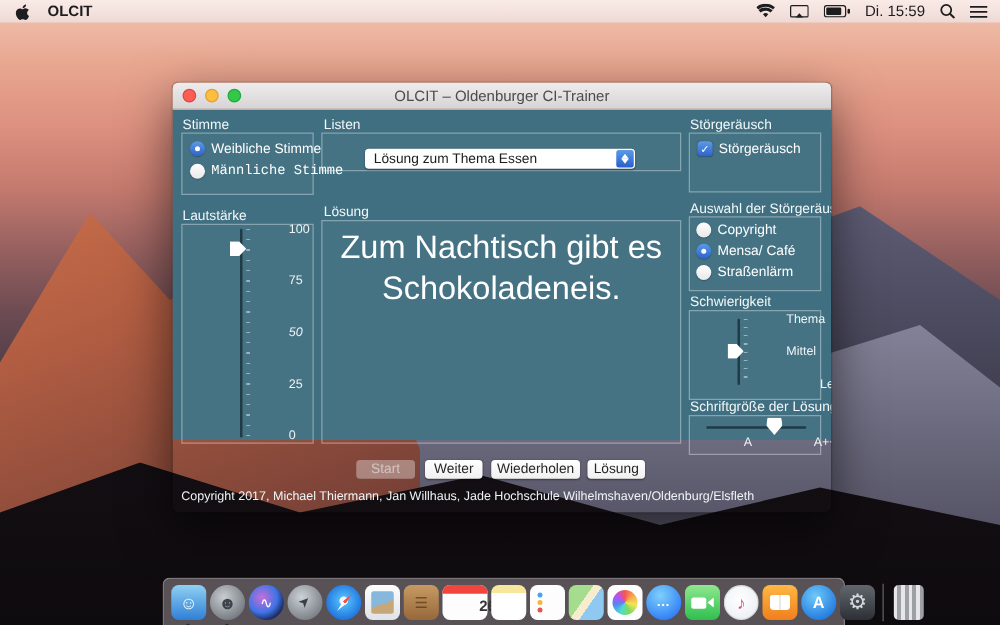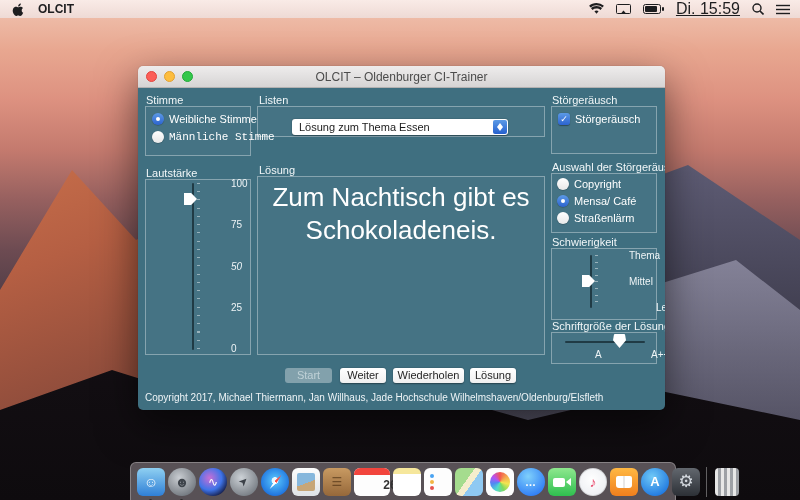--- a/index.html
+++ b/index.html
@@ -20,34 +20,34 @@
   
   .menubar { position:absolute; top:0; left:0; right:0; height:18px;
     background:linear-gradient(180deg,rgba(250,238,235,0.92),rgba(238,222,219,0.88));
     display:flex; align-items:center; font-size:12px; color:#1d1d1f; z-index:50; }
   .mb-left { display:flex; align-items:center; gap:14px; padding-left:12px; }
   .mb-apple { width:12px; height:13px; position:relative; }
   .mb-apple svg { display:block; }
   .mb-appname { font-weight:bold; font-size:12px; }
   .mb-right { margin-left:auto; display:flex; align-items:center; gap:12px; padding-right:10px; }
   .mb-right svg { display:block; }
-  .mb-clock { font-size:16px;text-decoration:underline; }
+  .mb-clock { font-size:12px; }
 
   
   .window { position:absolute; left:138px; top:66px; width:527px; height:344px; border-radius:5px;
     box-shadow:0 14px 40px rgba(0,0,0,0.55), 0 0 1px rgba(0,0,0,0.4); overflow:hidden; z-index:20; }
   .titlebar { height:22px; background:linear-gradient(180deg,#eeecec,#d6d4d4); border-bottom:1px solid #b3b1b1;
     display:flex; align-items:center; position:relative; }
   .traffic { display:flex; gap:7px; padding-left:8px; }
   .tl { width:11px; height:11px; border-radius:50%; }
   .tl-red { background:#fc5e57; border:0.5px solid #e2453f; }
   .tl-yellow { background:#fdbd3e; border:0.5px solid #e0a032; }
   .tl-green { background:#34c74b; border:0.5px solid #23a939; }
   .wtitle { position:absolute; left:0; right:0; text-align:center; font-size:12px; color:#4c4c4c; }
-  .content { position:relative; width:527px; height:322px; background:#3f6f80; }
+  .content { position:relative; width:527px; height:264px; background:#3f6f80; }
 
   
   .glabel { position:absolute; font-size:11px; color:#f2f7f8; white-space:nowrap; }
   .gbox { position:absolute; border:1px solid rgba(255,255,255,0.35); background:rgba(255,255,255,0.03); }
 
   
   .ctl-row { position:absolute; display:flex; align-items:center; gap:5px; font-size:11px; color:#fff; white-space:nowrap; }
   .radio { width:12px; height:12px; border-radius:50%; background:linear-gradient(#ffffff,#e8e8e8); box-shadow:0 0.5px 1px rgba(0,0,0,0.35); position:relative; flex:none; }
   .radio.sel { background:linear-gradient(180deg,#5c9ae6,#2c63cf); }
   .radio.sel::after { content:""; position:absolute; left:4px; top:4px; width:4px; height:4px; border-radius:50%; background:#fff; }

